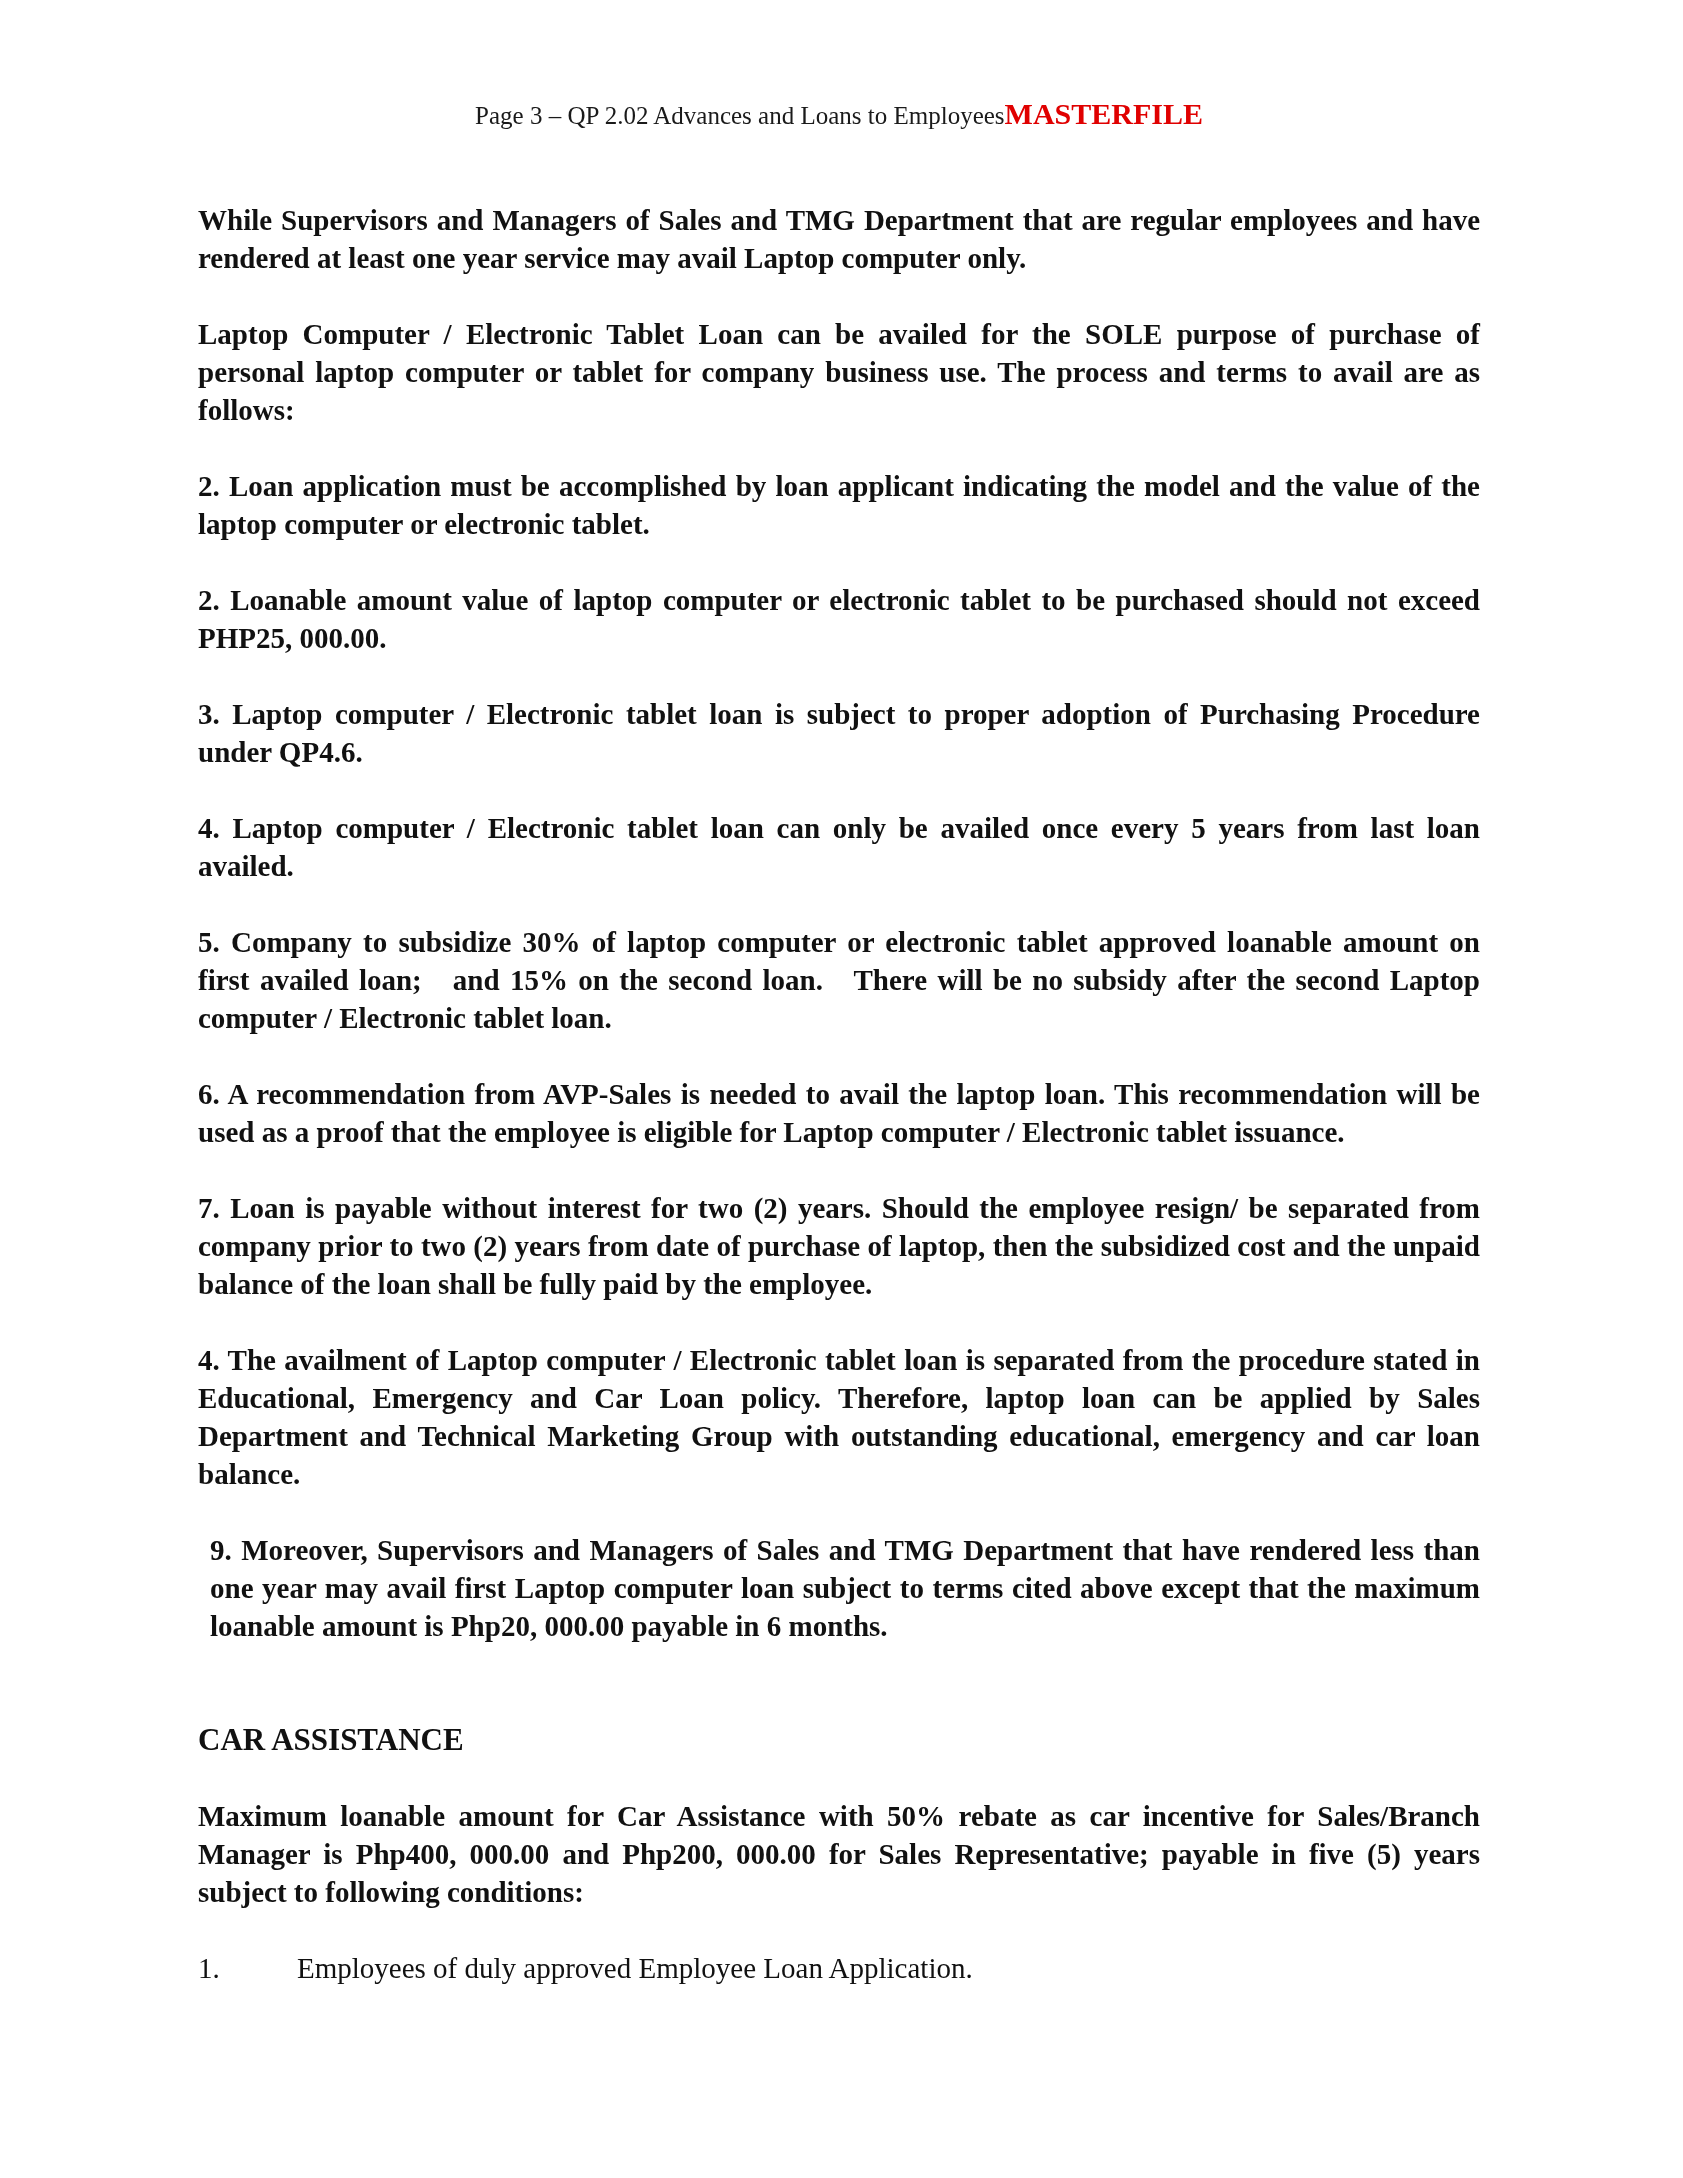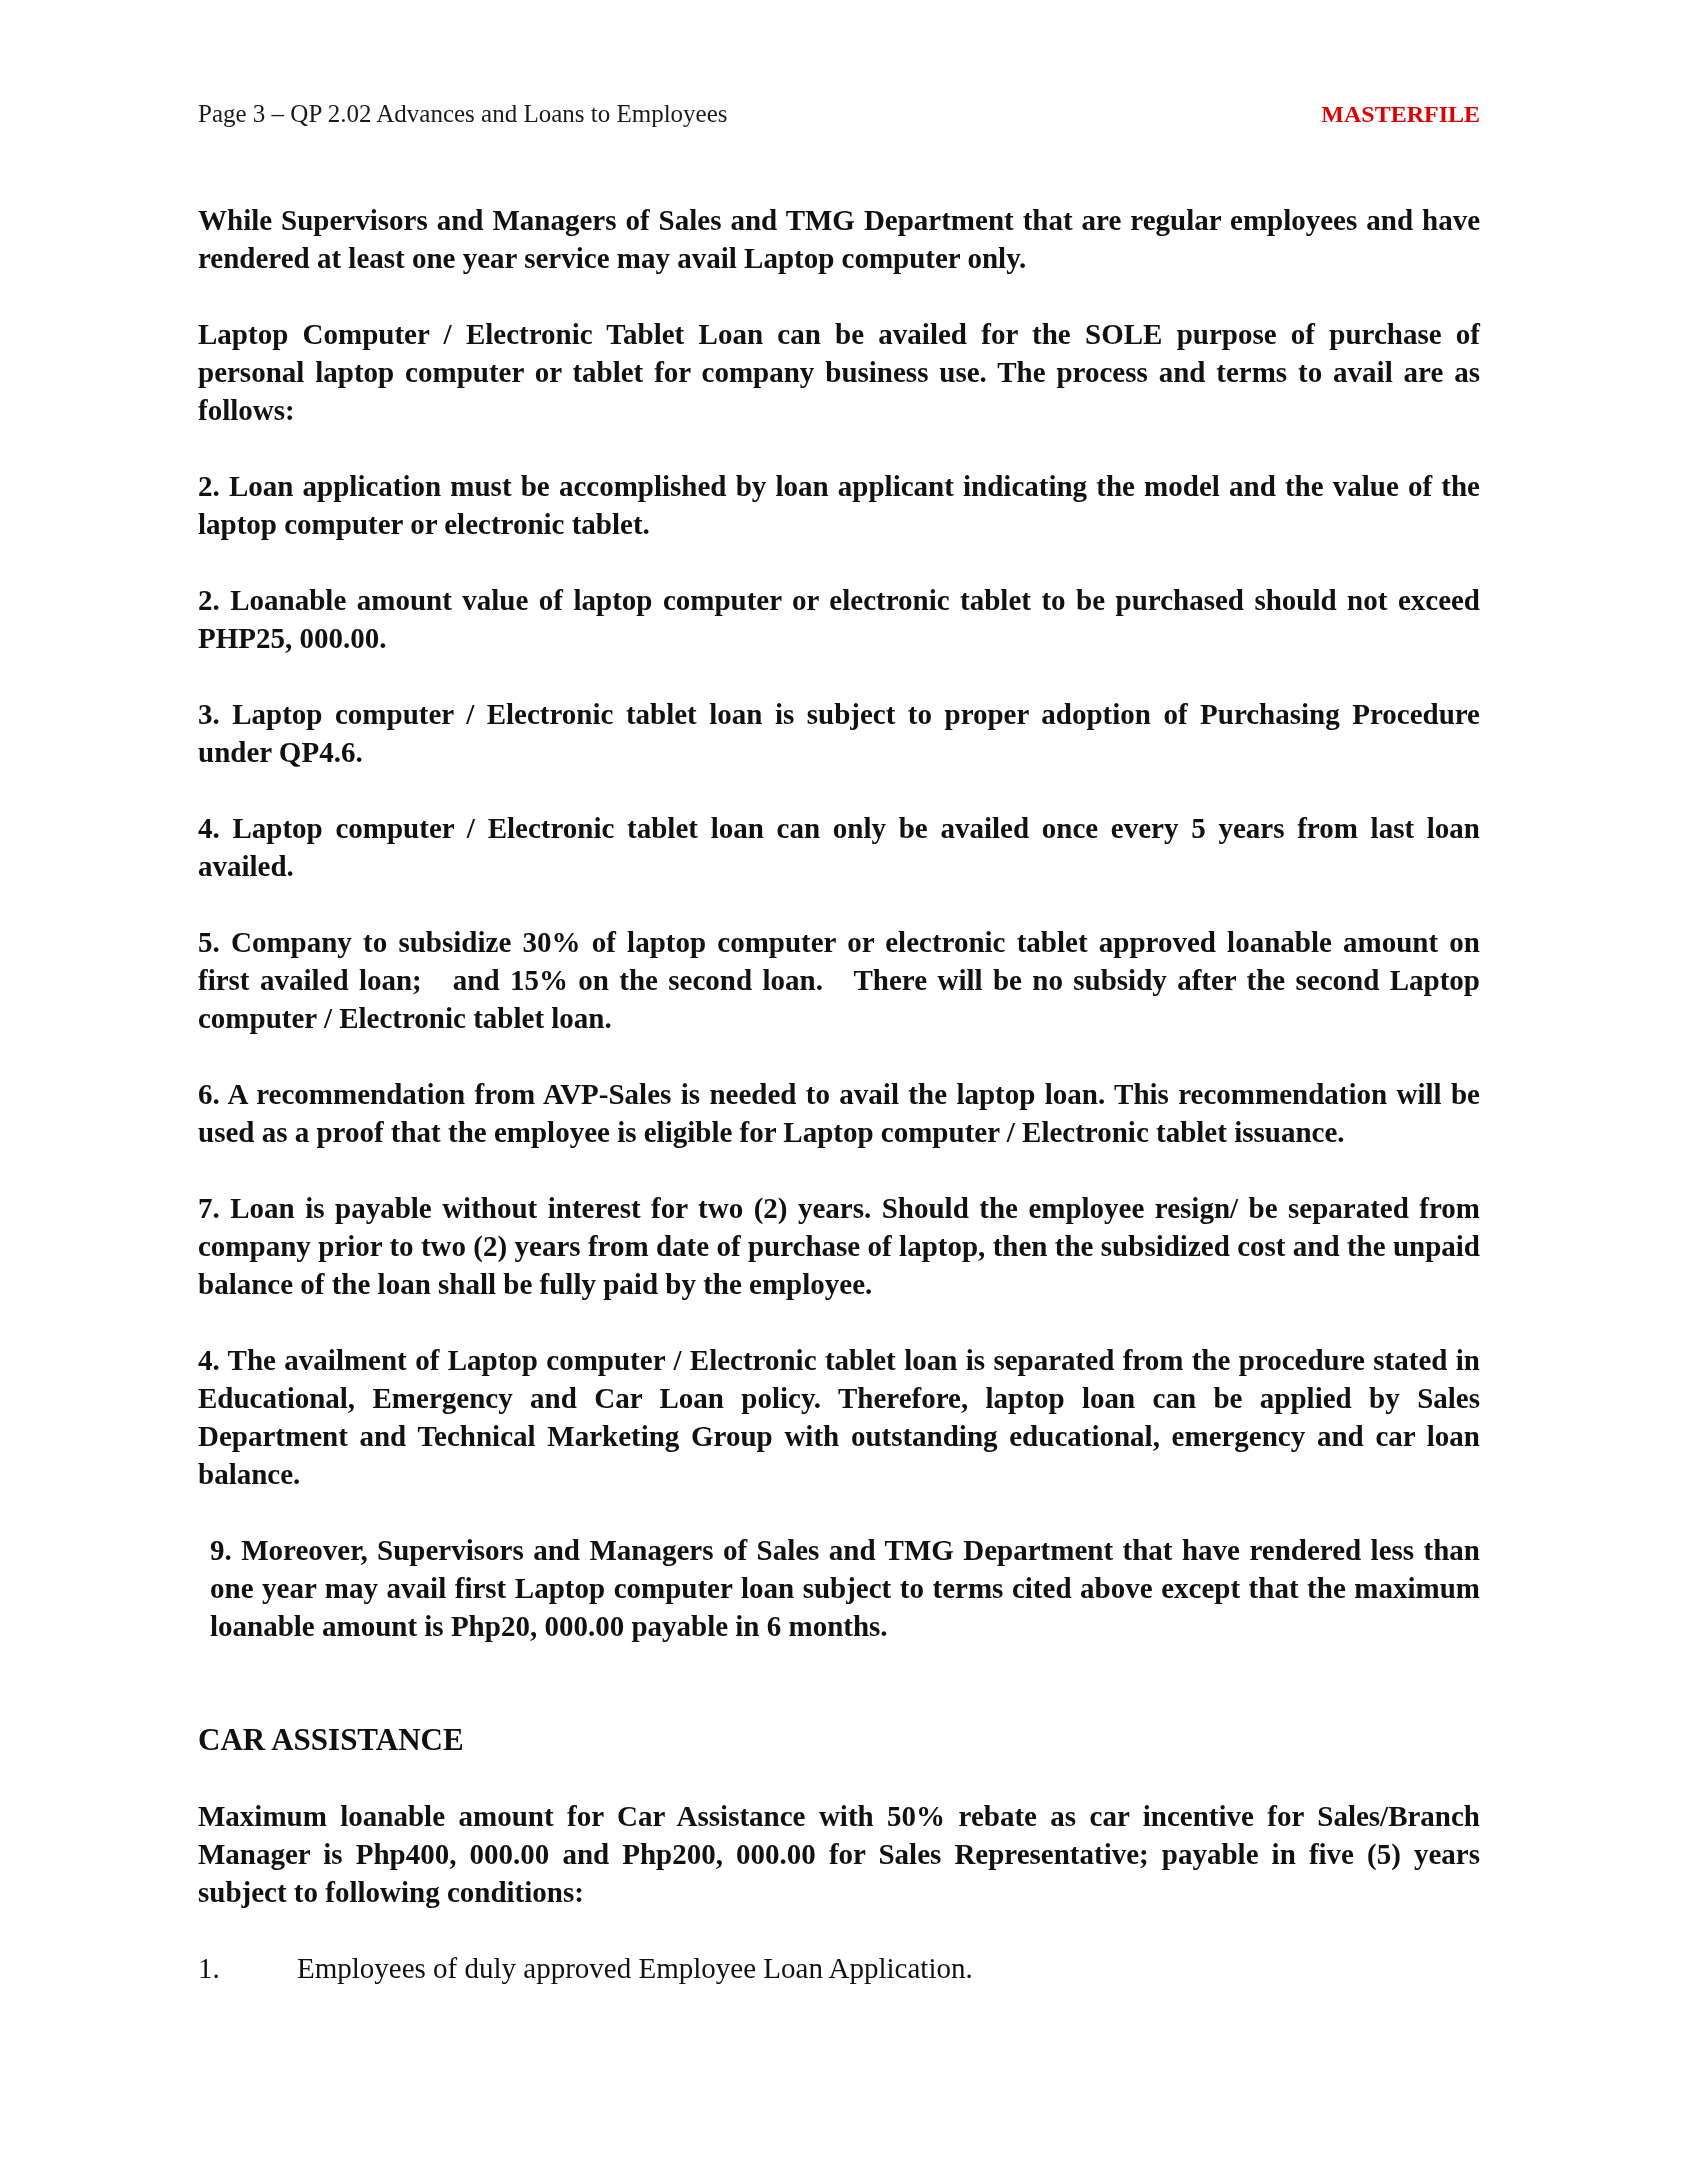--- a/index.html
+++ b/index.html
@@ -1,22 +1,22 @@
 <!DOCTYPE html>
 <html><head>
 <meta charset="utf-8">
 <style>
   html, body { margin: 0; padding: 0; background: #ffffff; }
   body { width: 1683px; height: 2178px; position: relative; overflow: hidden;
          font-family: "Liberation Serif", "DejaVu Serif", serif; color: #111111; }
   .page-header { position: absolute; left: 198px; top: 99px; width: 1282px; height: 30px;
-                 display: flex; justify-content: space-between; align-items: baseline;
+                 display: flex; justify-content: center; align-items: baseline;
                  font-size: 25px; line-height: 30px; }
   .header-left { color: #1a1a1a; }
-  .header-right { color: #e00000; font-weight: bold; font-size: 24px; }
+  .header-right { color: #e00000; font-weight: bold; font-size: 30px; }
   .content { position: absolute; left: 198px; top: 201px; width: 1282px;
              font-size: 29px; line-height: 38px; }
   .para { margin: 0 0 38px 0; text-align: justify; text-align-last: left; font-weight: bold; }
   .para.gap2 { margin-bottom: 76px; margin-left: 12px; }
   .heading { margin: 0 0 38px 0; font-weight: bold; font-size: 31px; }
   .tab-item { display: flex; margin: 0; }
   .tab-num { width: 99px; flex: 0 0 99px; }
   .tab-text { flex: 1; }
 </style>
 </head>

